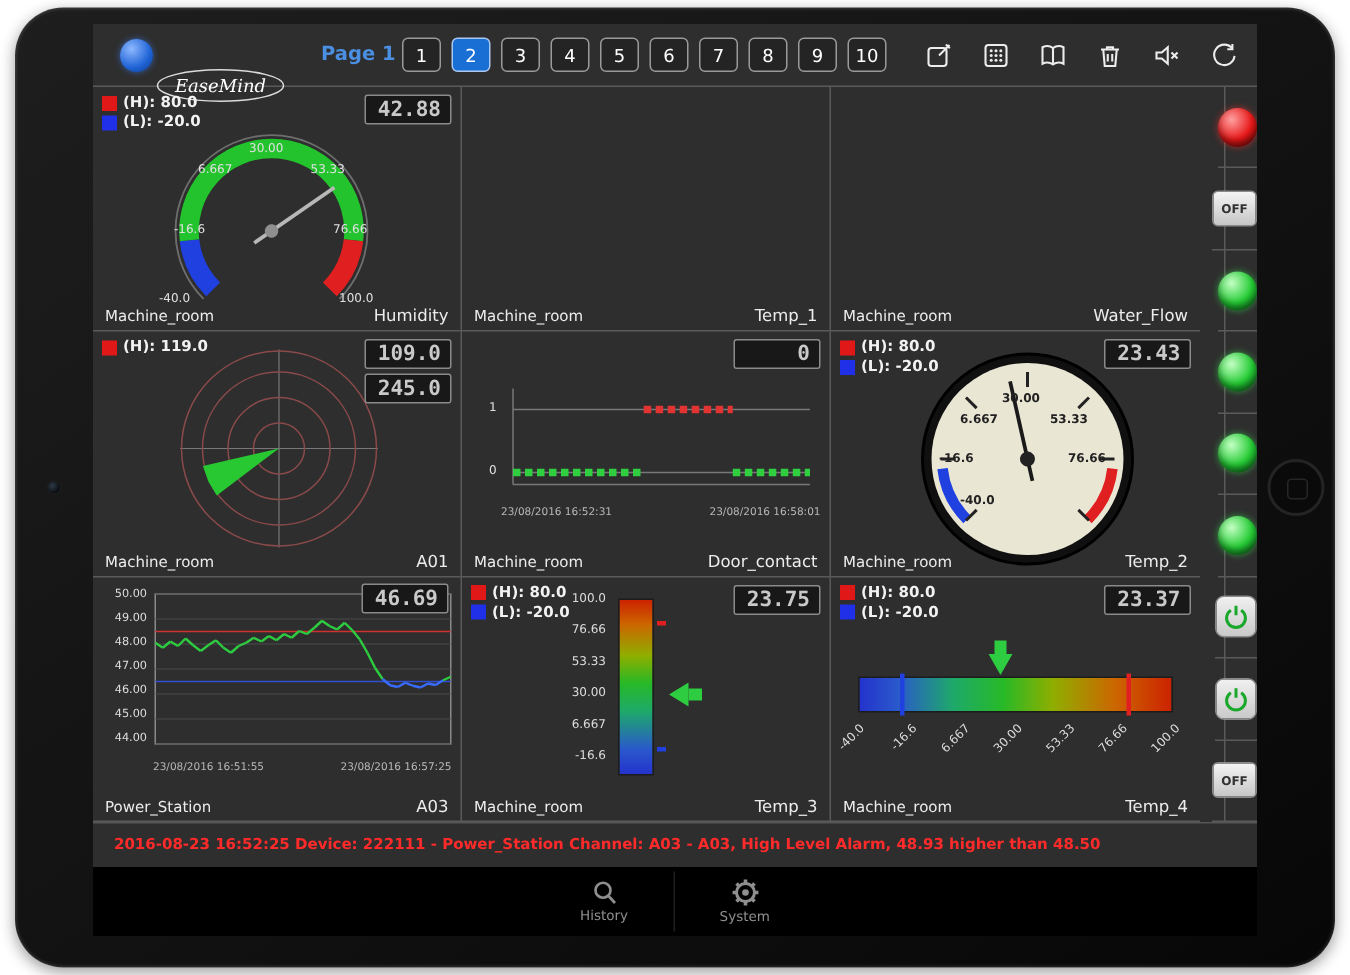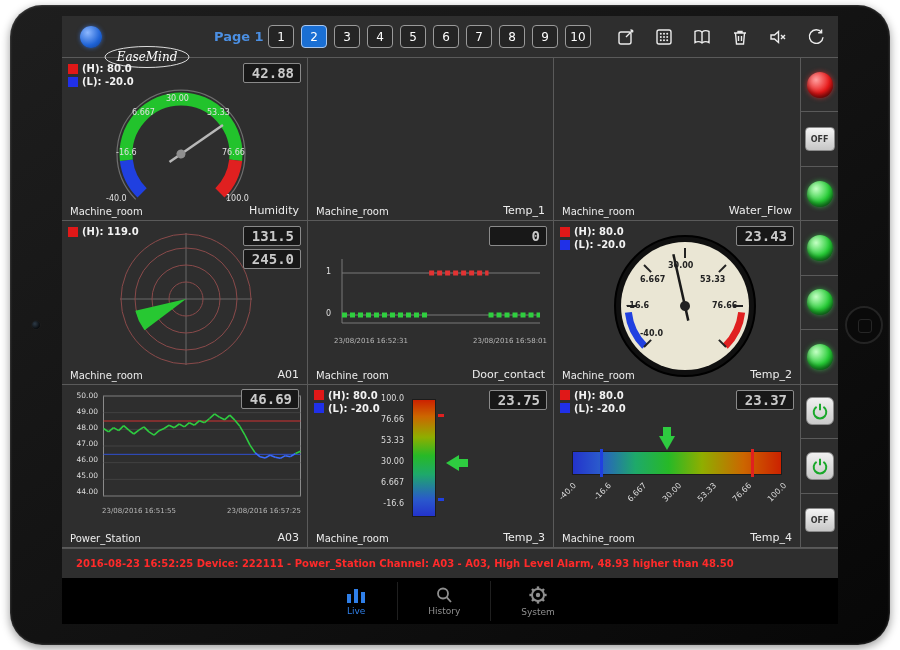--- a/index.html
+++ b/index.html
@@ -81,22 +81,22 @@
     background:linear-gradient(90deg,#2333cc 0%,#2a58cc 12%,#1ea96a 30%,#27b927 46%,#8fae00 62%,#cc6600 82%,#cc2200 100%); }
   .hmark { position:absolute; top:-2px; width:3px; height:28px; }
   .harrow { position:absolute; top:-24px; width:16px; height:24px; display:flex; flex-direction:column; align-items:center; }
   .harrow .tail { width:8px; height:9px; background:#2ecc40; }
   .harrow .tri { width:0; height:0; border-left:8px solid transparent; border-right:8px solid transparent; border-top:14px solid #2ecc40; }
   .t4labs { position:absolute; left:18px; top:94px; width:210px; height:44px; }
   .t4labs span { position:absolute; top:2px; font-size:8px; color:#dcdcdc; white-space:nowrap;
     transform:rotate(-45deg); transform-origin:100% 0; }
 
   
-  .sidebar { position:absolute; right:0; top:42px; width:38px; height:490px; border-left:1px solid #5a5a5a;
-    display:flex; flex-direction:column; }
+  .sidebar { position:absolute; right:0; top:42px; width:22px; height:490px; border-left:1px solid #5a5a5a;
+    display:flex; flex-direction:column;align-items:flex-end; }
   .scell { flex:1; display:flex; align-items:center; justify-content:center; border-bottom:1px solid #5a5a5a; cursor:pointer; }
   .led { width:26px; height:26px; border-radius:50%; }
   .led.red { background:radial-gradient(circle at 35% 30%, #ffa0a0, #e81818 55%, #6e0404);
     box-shadow:inset 0 -3px 5px rgba(0,0,0,.45), 0 0 5px rgba(255,50,50,.6); }
   .led.green { background:radial-gradient(circle at 35% 30%, #c4ffc4, #25cc35 55%, #0a671a);
     box-shadow:inset 0 -3px 5px rgba(0,0,0,.45), 0 0 5px rgba(60,255,90,.5); }
   .switch { width:30px; height:24px; background:linear-gradient(#f4f4f4,#c6c6c6); border:1px solid #8a8a8a;
     border-radius:4px; display:flex; align-items:center; justify-content:center;
     font-size:8px; font-weight:bold; color:#333; }
   .power { width:28px; height:28px; border-radius:6px; background:linear-gradient(#f0f0f0,#c9c9c9);
@@ -238,21 +238,21 @@
           <span class="chan">Water_Flow</span>
         </div>
 
         <div class="panel">
           <div class="legend">
             <div class="legrow">
                 <span class="chip hi"></span>
                 <span class="legtxt">(H): 119.0</span>
               </div>
           </div>
-          <div class="valbox" style="top:5px;">131.5</div>
+          <div class="valbox" style="top:5px;">109.0</div>
           <div class="valbox" style="top:28px;">245.0</div>
           <svg width="136" height="136" style="position:absolute;left:56px;top:10px;">
             <line x1="68" y1="2" x2="68" y2="134" stroke="#787878" stroke-width="0.8"></line>
             <line x1="2" y1="68" x2="134" y2="68" stroke="#787878" stroke-width="0.8"></line>
             <circle cx="68" cy="68" r="17" stroke="#8a4a4a" stroke-width="1" fill="none"></circle>
             <circle cx="68" cy="68" r="34" stroke="#8a4a4a" stroke-width="1" fill="none"></circle>
             <circle cx="68" cy="68" r="51" stroke="#8a4a4a" stroke-width="1" fill="none"></circle>
             <circle cx="68" cy="68" r="65" stroke="#8a4a4a" stroke-width="1" fill="none"></circle>
             <polygon points="68,68 26.5,99.3 20.9,90.0 17.3,79.7" fill="#27c832"></polygon>
           </svg>
@@ -496,28 +496,20 @@
         <div class="scell">
             <div class="switch">OFF</div>
           </div>
       </div>
 
       <div class="alarmbar">
         <span>2016-08-23 16:52:25 Device: 222111 - Power_Station   Channel: A03 - A03, High Level Alarm, 48.93 higher than 48.50</span>
       </div>
 
       <div class="tabbar">
-        <div class="tab active">
-          <svg width="22" height="18">
-            <rect x="2" y="8" width="4" height="9" fill="#2f7fe8"></rect>
-              <rect x="9" y="3" width="4" height="14" fill="#2f7fe8"></rect>
-              <rect x="16" y="6" width="4" height="11" fill="#2f7fe8"></rect>
-          </svg>
-          <span class="tlabel">Live</span>
-        </div>
         <div class="tab">
           <svg width="22" height="18">
             <circle cx="10" cy="7.5" r="5" stroke="#8f8f8f" stroke-width="1.8" fill="none"></circle>
               <line x1="13.6" y1="11.2" x2="18" y2="16" stroke="#8f8f8f" stroke-width="1.8"></line>
           </svg>
           <span class="tlabel">History</span>
         </div>
         <div class="tab">
           <svg width="22" height="20">
             <circle cx="11" cy="10" r="6" stroke="#8f8f8f" stroke-width="2" fill="none"></circle>

